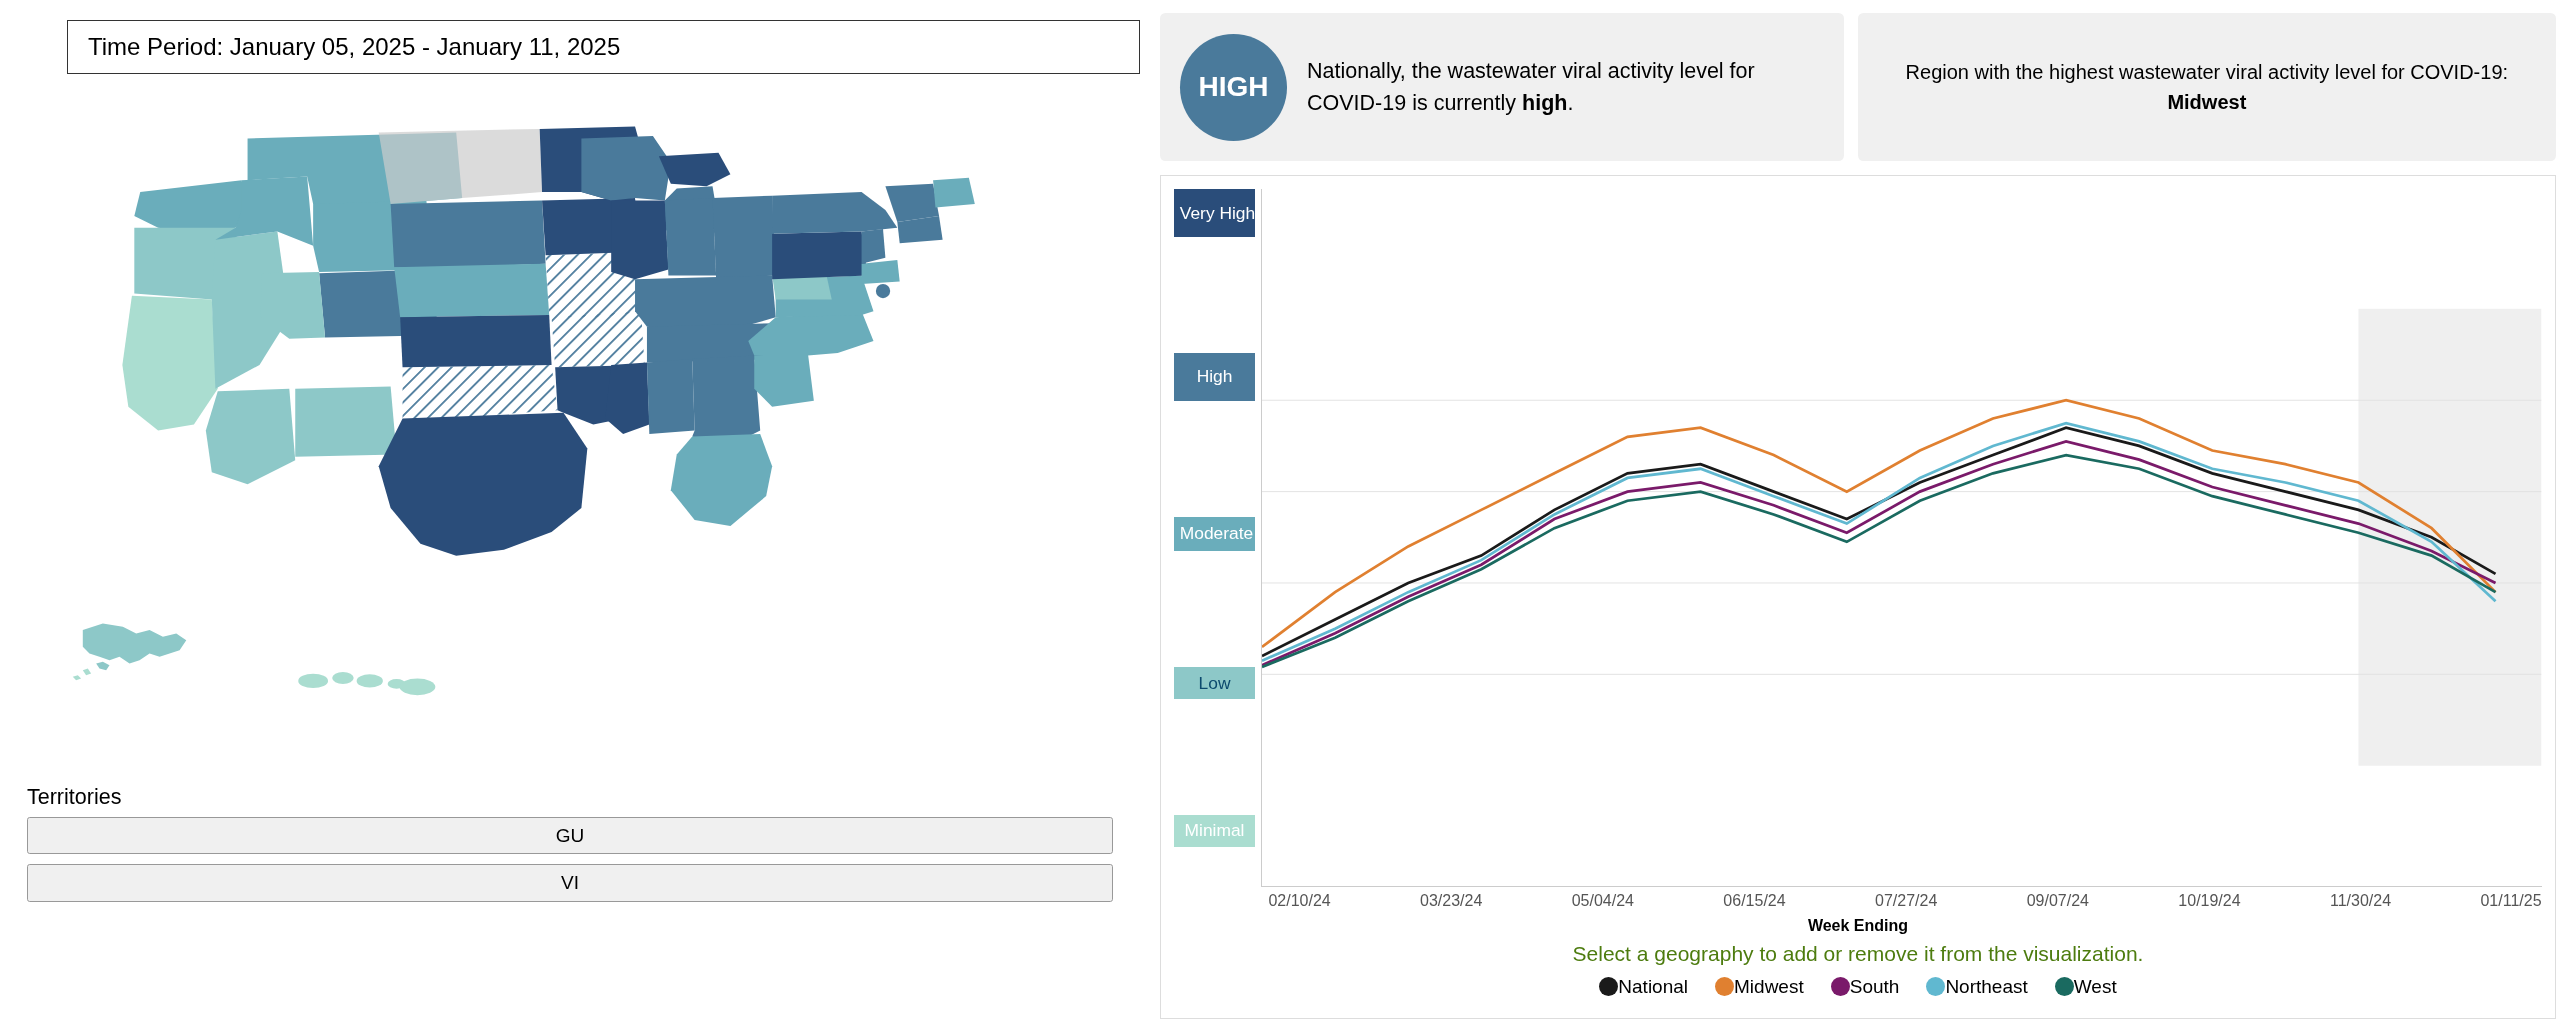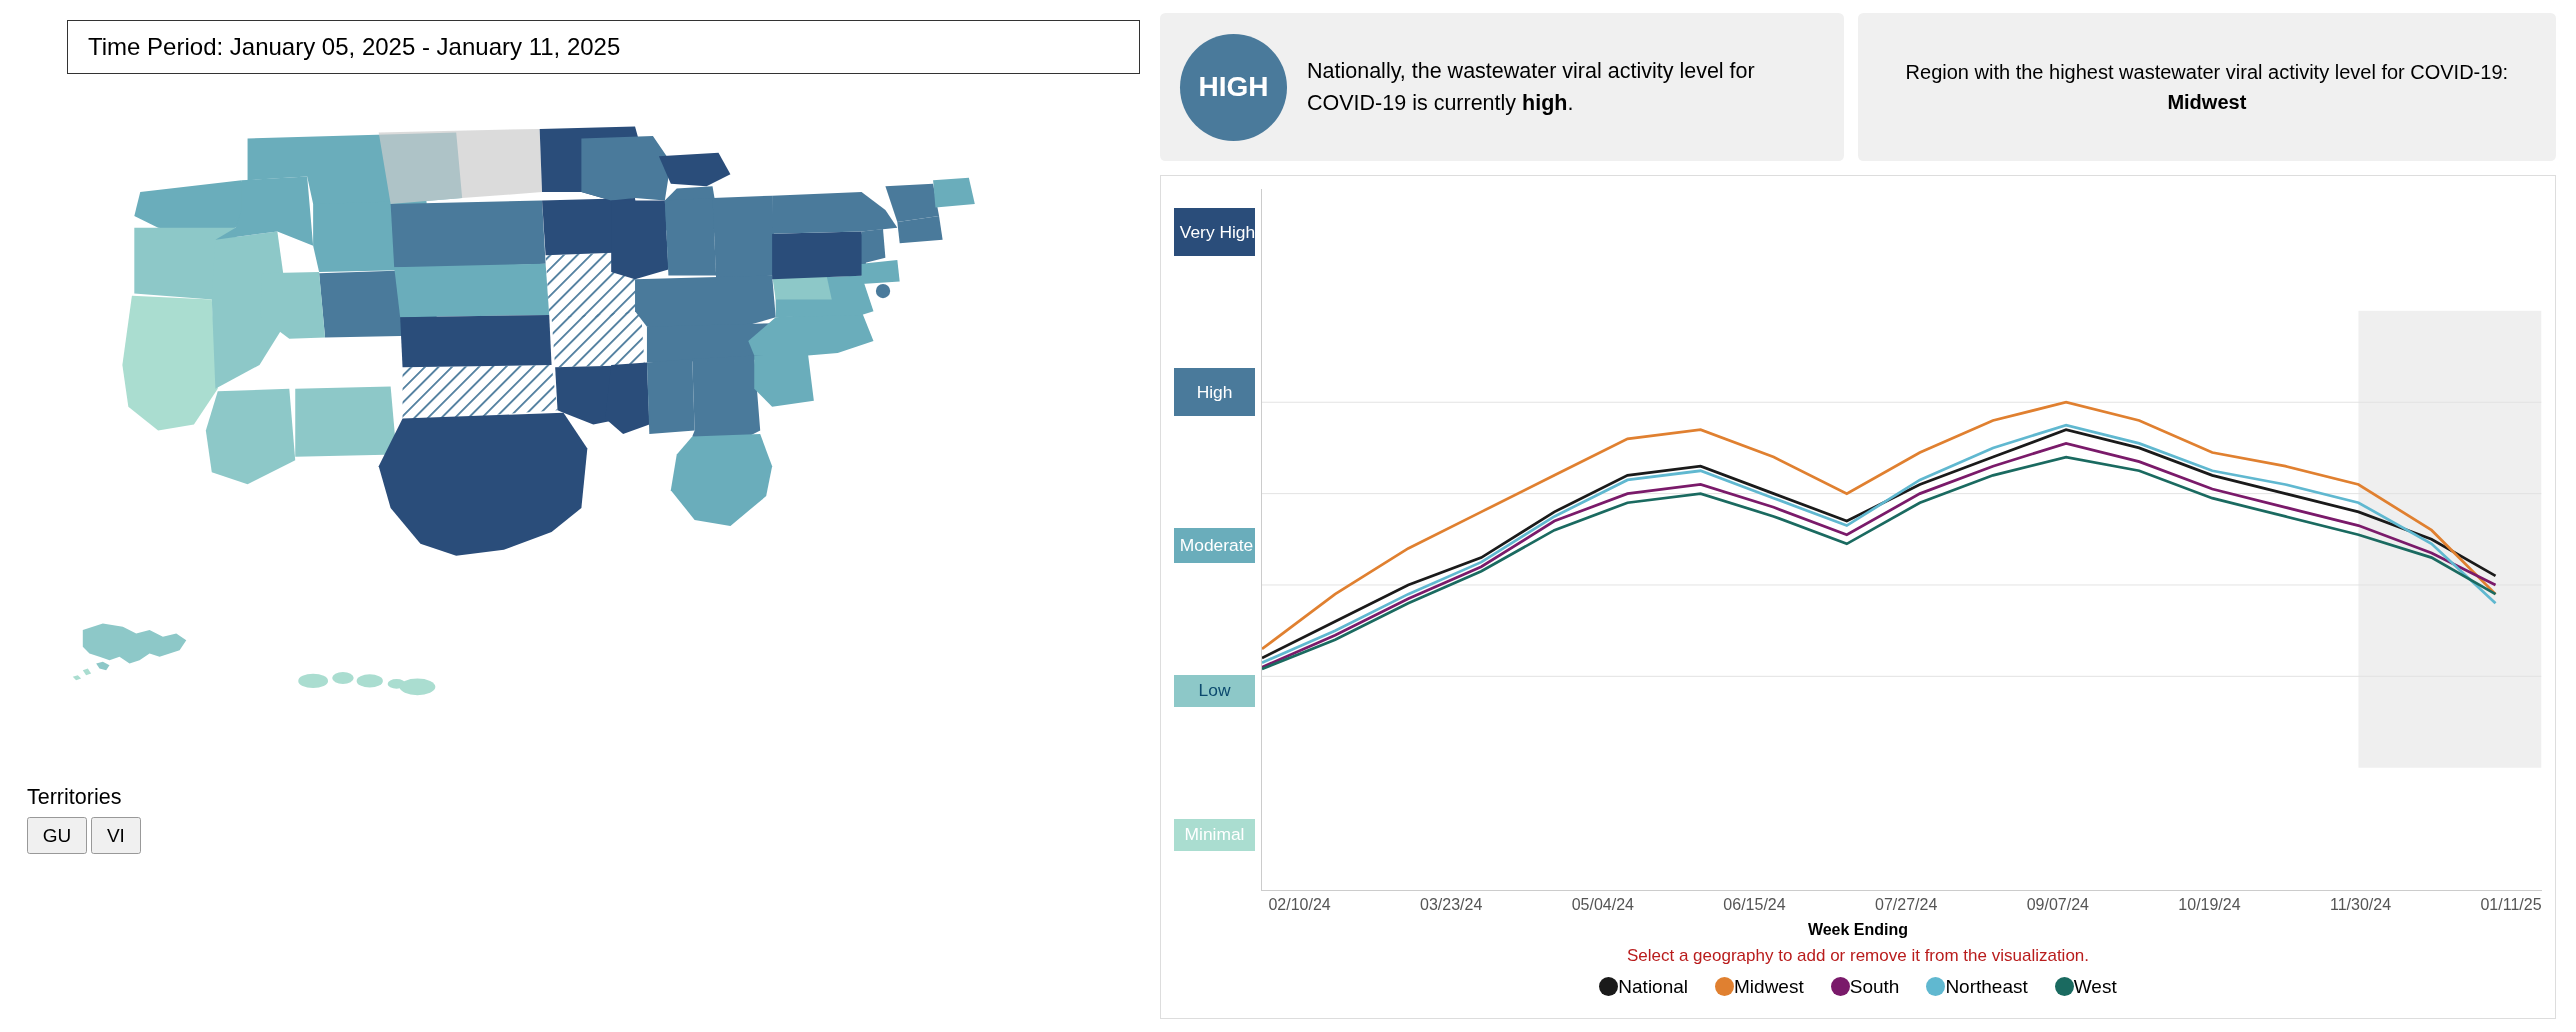--- a/index.html
+++ b/index.html
@@ -42,21 +42,22 @@
       margin-top: 13.4px;
     }
 
     .territories-label {
       font-size: 21.5px;
       margin-bottom: 6.7px;
     }
 
     .territory-buttons {
       display: flex;
-      gap: 4px;
+      gap: 10px;
+      flex-direction: column;
     }
 
     .territory-btn {
       border: 1.3px solid #999;
       background: #f0f0f0;
       padding: 6.7px 14.8px;
       font-size: 19px;
       cursor: pointer;
       border-radius: 2.7px;
     }
@@ -164,21 +165,21 @@
     }
 
     .y-label {
       font-size: 17.4px;
       color: #333;
       text-align: right;
       padding: 4px 6.7px;
       white-space: nowrap;
     }
 
-    .y-label.very-high { background: #2a4d7a; color: white; text-align: left; padding: 13.4px 5.4px; margin-top: 19px; }
+    .y-label.very-high { background: #2a4d7a; color: white; text-align: left; padding: 13.4px 5.4px; }
     .y-label.high { background: #4a7a9b; color: white; text-align: center; padding: 13.4px 5.4px; }
     .y-label.moderate { background: #6aadbb; color: white; text-align: center; padding: 6.7px 5.4px; }
     .y-label.low { background: #8dc8c8; color: #0c4a6e; text-align: center; padding: 5.4px 5.4px; }
     .y-label.minimal { background: #aaddd0; color: white; text-align: center; padding: 5.4px 5.4px; }
 
     .chart-plot {
       flex: 1;
       position: relative;
       border-left: 0.7px solid #ccc;
       border-bottom: 0.7px solid #ccc;
@@ -205,22 +206,22 @@
       padding: 6.7px 0;
     }
 
     .week-ending-label {
       font-size: 16px;
       font-weight: bold;
       margin-bottom: 6.7px;
     }
 
     .select-geography-text {
-      font-size: 17px;
-      color: #b91c1c;
+      font-size: 21px;
+      color: #4d7c0f;
       margin-bottom: 10px;
     }
 
     .legend {
       display: flex;
       justify-content: center;
       gap: 27px;
       align-items: center;
     }
 

